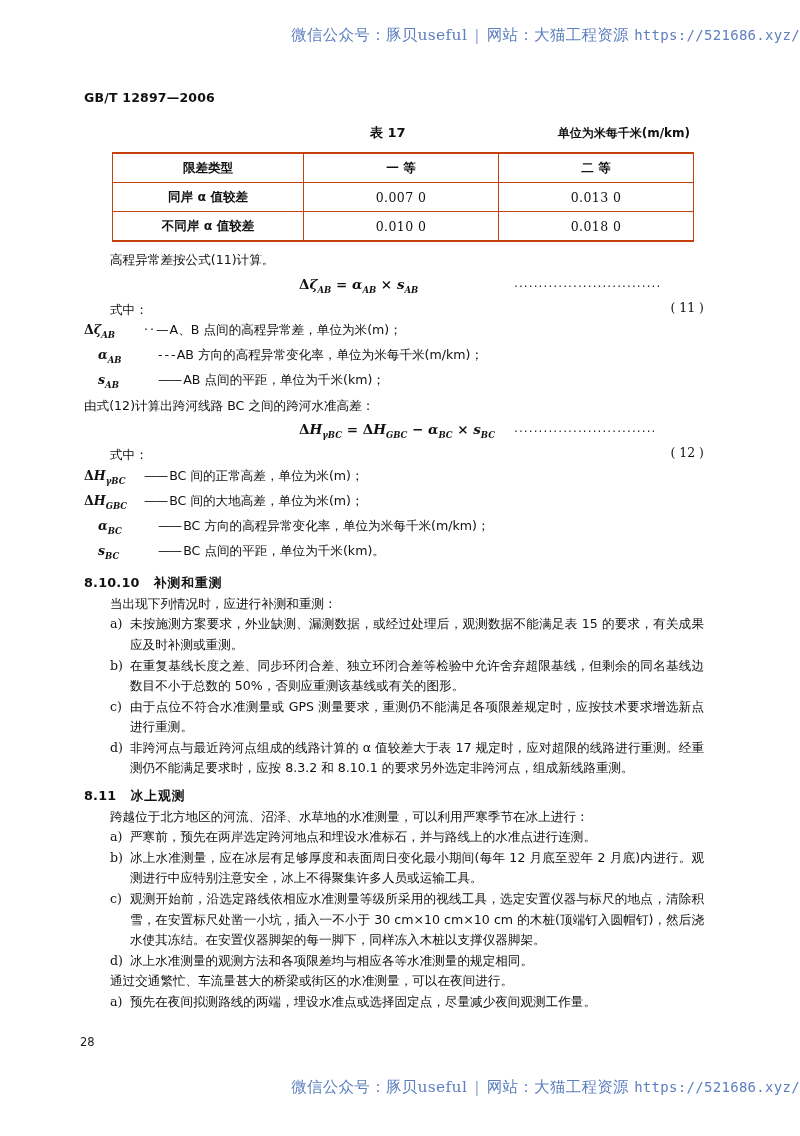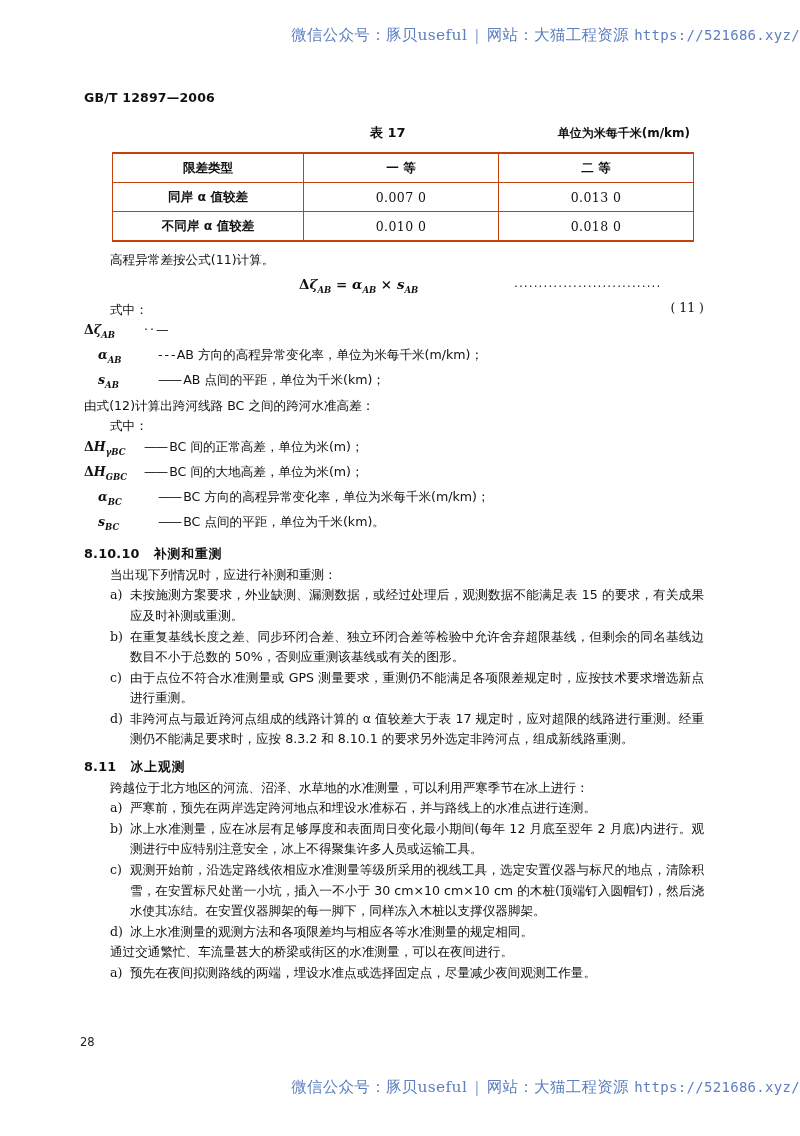--- a/index.html
+++ b/index.html
@@ -294,36 +294,44 @@
       </span>
       <span class="formula-dots">······························</span>
       <span class="formula-num">( 11 )</span>
     </div>
 
     <div class="shizhong">式中：</div>
 
     <div class="symdef ind1">
       <span class="sym">Δ<span class="it">ζ</span><sub>AB</sub></span>
       <span class="dash">· · —</span>
+      <span class="txt">A、B 点间的高程异常差，单位为米(m)；</span>
     </div>
 
     <div class="symdef ind2">
       <span class="sym"><span class="it">α</span><sub>AB</sub></span>
       <span class="dash">- - -</span>
       <span class="txt">AB 方向的高程异常变化率，单位为米每千米(m/km)；</span>
     </div>
 
     <div class="symdef ind2">
       <span class="sym"><span class="it">s</span><sub>AB</sub></span>
       <span class="dash">——</span>
       <span class="txt">AB 点间的平距，单位为千米(km)；</span>
     </div>
 
     <div class="para para-noind">由式(12)计算出跨河线路 BC 之间的跨河水准高差：</div>
 
+    <div class="formula-line">
+      <span class="formula">
+        Δ<span class="it">H</span><sub>γBC</sub> = Δ<span class="it">H</span><sub>GBC</sub> − <span class="it">α</span><sub>BC</sub> × <span class="it">s</span><sub>BC</sub>
+      </span>
+      <span class="formula-dots">·····························</span>
+      <span class="formula-num">( 12 )</span>
+    </div>
 
     <div class="shizhong">式中：</div>
 
     <div class="symdef ind1">
       <span class="sym">Δ<span class="it">H</span><sub>γBC</sub></span>
       <span class="dash">——</span>
       <span class="txt">BC 间的正常高差，单位为米(m)；</span>
     </div>
 
     <div class="symdef ind1">

